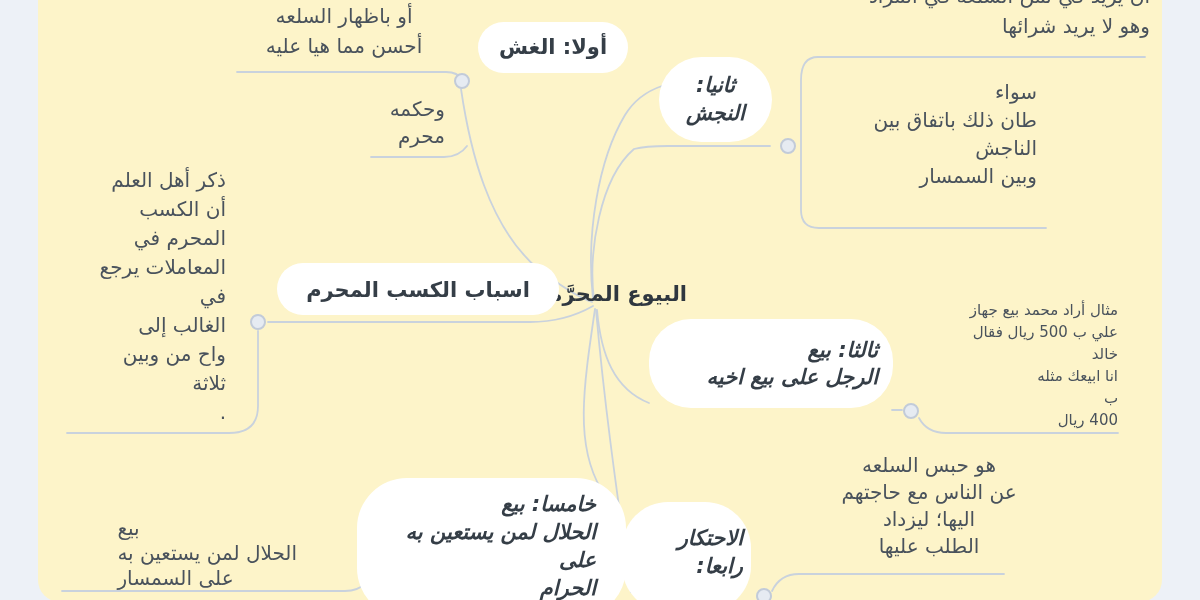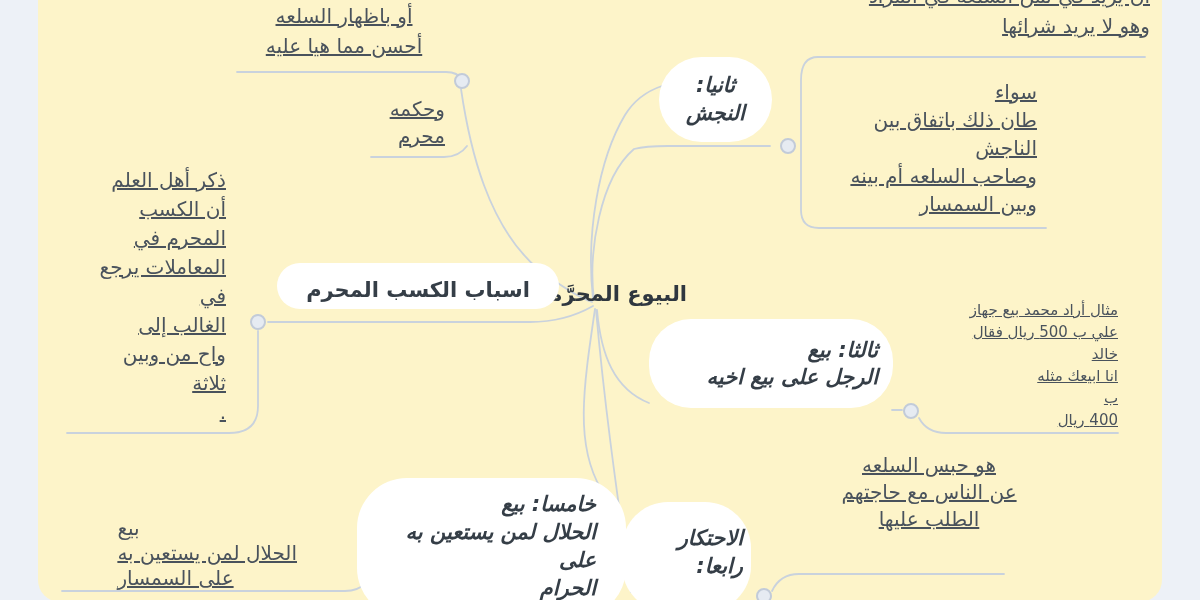--- a/index.html
+++ b/index.html
@@ -2,41 +2,41 @@
 <html lang="ar"><head>
 <meta charset="utf-8">
 <style>
   html,body{margin:0;padding:0;}
   body{font-family:"DejaVu Sans",sans-serif;}
   .stage{position:relative;width:1200px;height:600px;overflow:hidden;background:#edf1f7;}
   .canvas{position:absolute;left:38px;top:-20px;width:1124px;height:622px;
           background:#fdf4c9;border-radius:22px;z-index:1;}
   svg.links{position:absolute;left:0;top:0;z-index:2;}
   .txt{position:absolute;z-index:3;direction:rtl;color:#49525c;font-size:20px;}
-  .txt .ln{display:block;text-decoration:underline;}
+  .txt .ln{display:block;}
   .bubble{position:absolute;z-index:4;background:#ffffff;direction:rtl;
           color:#353e47;font-weight:bold;font-size:21px;box-sizing:border-box;}
   .bubble .ln{display:block;font-style:italic;}
   .root-label{position:absolute;z-index:3;direction:rtl;white-space:nowrap;
           color:#2f373f;font-size:21px;font-weight:600;}
   
   .t-cheat-def{left:231px;top:1px;width:226px;text-align:center;line-height:30px;}
   .t-cheat-rule{right:755px;top:96px;text-align:right;line-height:27px;}
   .t-najash-def{right:50px;top:-19px;text-align:right;line-height:30px;}
   .t-najash-detail{right:163px;top:78px;text-align:right;line-height:28px;}
   .t-reasons{right:974px;top:166px;text-align:right;line-height:29px;}
   .t-example{right:82px;top:299px;text-align:right;line-height:22px;font-size:15px;}
   .t-monopoly{left:798px;top:452px;width:262px;text-align:center;line-height:27px;}
   .t-fifth-def{right:903px;top:516px;text-align:left;line-height:25px;}
   .t-root{right:513px;top:282px;}
   .b-first{left:478px;top:22px;width:150px;height:51px;border-radius:26px;
            text-align:center;line-height:51px;}
   .b-second{left:659px;top:57px;width:113px;height:85px;border-radius:44px;
            text-align:center;padding-top:14px;line-height:28px;}
-  .b-reasons{left:277px;top:263px;width:282px;height:46px;border-radius:27px;
+  .b-reasons{left:277px;top:263px;width:282px;height:52px;border-radius:27px;
            text-align:center;line-height:54px;}
   .b-third{left:649px;top:319px;width:244px;height:89px;border-radius:42px;
            text-align:right;padding:18px 15px 16px 0;line-height:27px;}
   .b-fourth{left:622px;top:502px;width:129px;height:110px;border-radius:46px;
            text-align:right;padding:22px 8px 0 0;line-height:28px;}
   .b-fifth{left:357px;top:478px;width:269px;height:140px;border-radius:50px;
            text-align:right;padding:12px 30px 0 0;line-height:28px;}
 </style>
 </head>
 <body>
@@ -89,21 +89,20 @@
       <span class="ln">محرم</span>
     </div>
   <div class="txt t-najash-def">
       <span class="ln">أن يزيد في ثمن السلعة في المزاد</span>
       <span class="ln">وهو لا يريد شرائها</span>
     </div>
   <div class="txt t-najash-detail">
       <span class="ln">سواء</span>
       <span class="ln">طان ذلك باتفاق بين</span>
       <span class="ln">الناجش</span>
-      <span class="ln">وصاحب السلعه أم بينه</span>
       <span class="ln">وبين السمسار</span>
     </div>
   <div class="txt t-reasons">
       <span class="ln">ذكر أهل العلم</span>
       <span class="ln">أن الكسب</span>
       <span class="ln">المحرم في</span>
       <span class="ln">المعاملات يرجع</span>
       <span class="ln">في</span>
       <span class="ln">الغالب إلى</span>
       <span class="ln">واح من وبين</span>
@@ -114,28 +113,30 @@
       <span class="ln">مثال أراد محمد بيع جهاز</span>
       <span class="ln">علي ب 500 ريال فقال</span>
       <span class="ln">خالد</span>
       <span class="ln">انا ابيعك مثله</span>
       <span class="ln">ب</span>
       <span class="ln">400 ريال</span>
     </div>
   <div class="txt t-monopoly">
       <span class="ln">هو حبس السلعه</span>
       <span class="ln">عن الناس مع حاجتهم</span>
+      <span class="ln">اليها؛ ليزداد</span>
       <span class="ln">الطلب عليها</span>
     </div>
   <div class="txt t-fifth-def">
       <span class="ln">بيع</span>
       <span class="ln">الحلال لمن يستعين به</span>
       <span class="ln">على السمسار</span>
     </div>
 
+  <div class="bubble b-first">أولا: الغش</div>
   <div class="bubble b-second">
       <span class="ln">ثانيا:</span>
       <span class="ln">النجش</span>
     </div>
   <div class="bubble b-reasons">اسباب الكسب المحرم</div>
   <div class="bubble b-third">
       <span class="ln">ثالثا: بيع</span>
       <span class="ln">الرجل على بيع اخيه</span>
     </div>
   <div class="bubble b-fourth">

